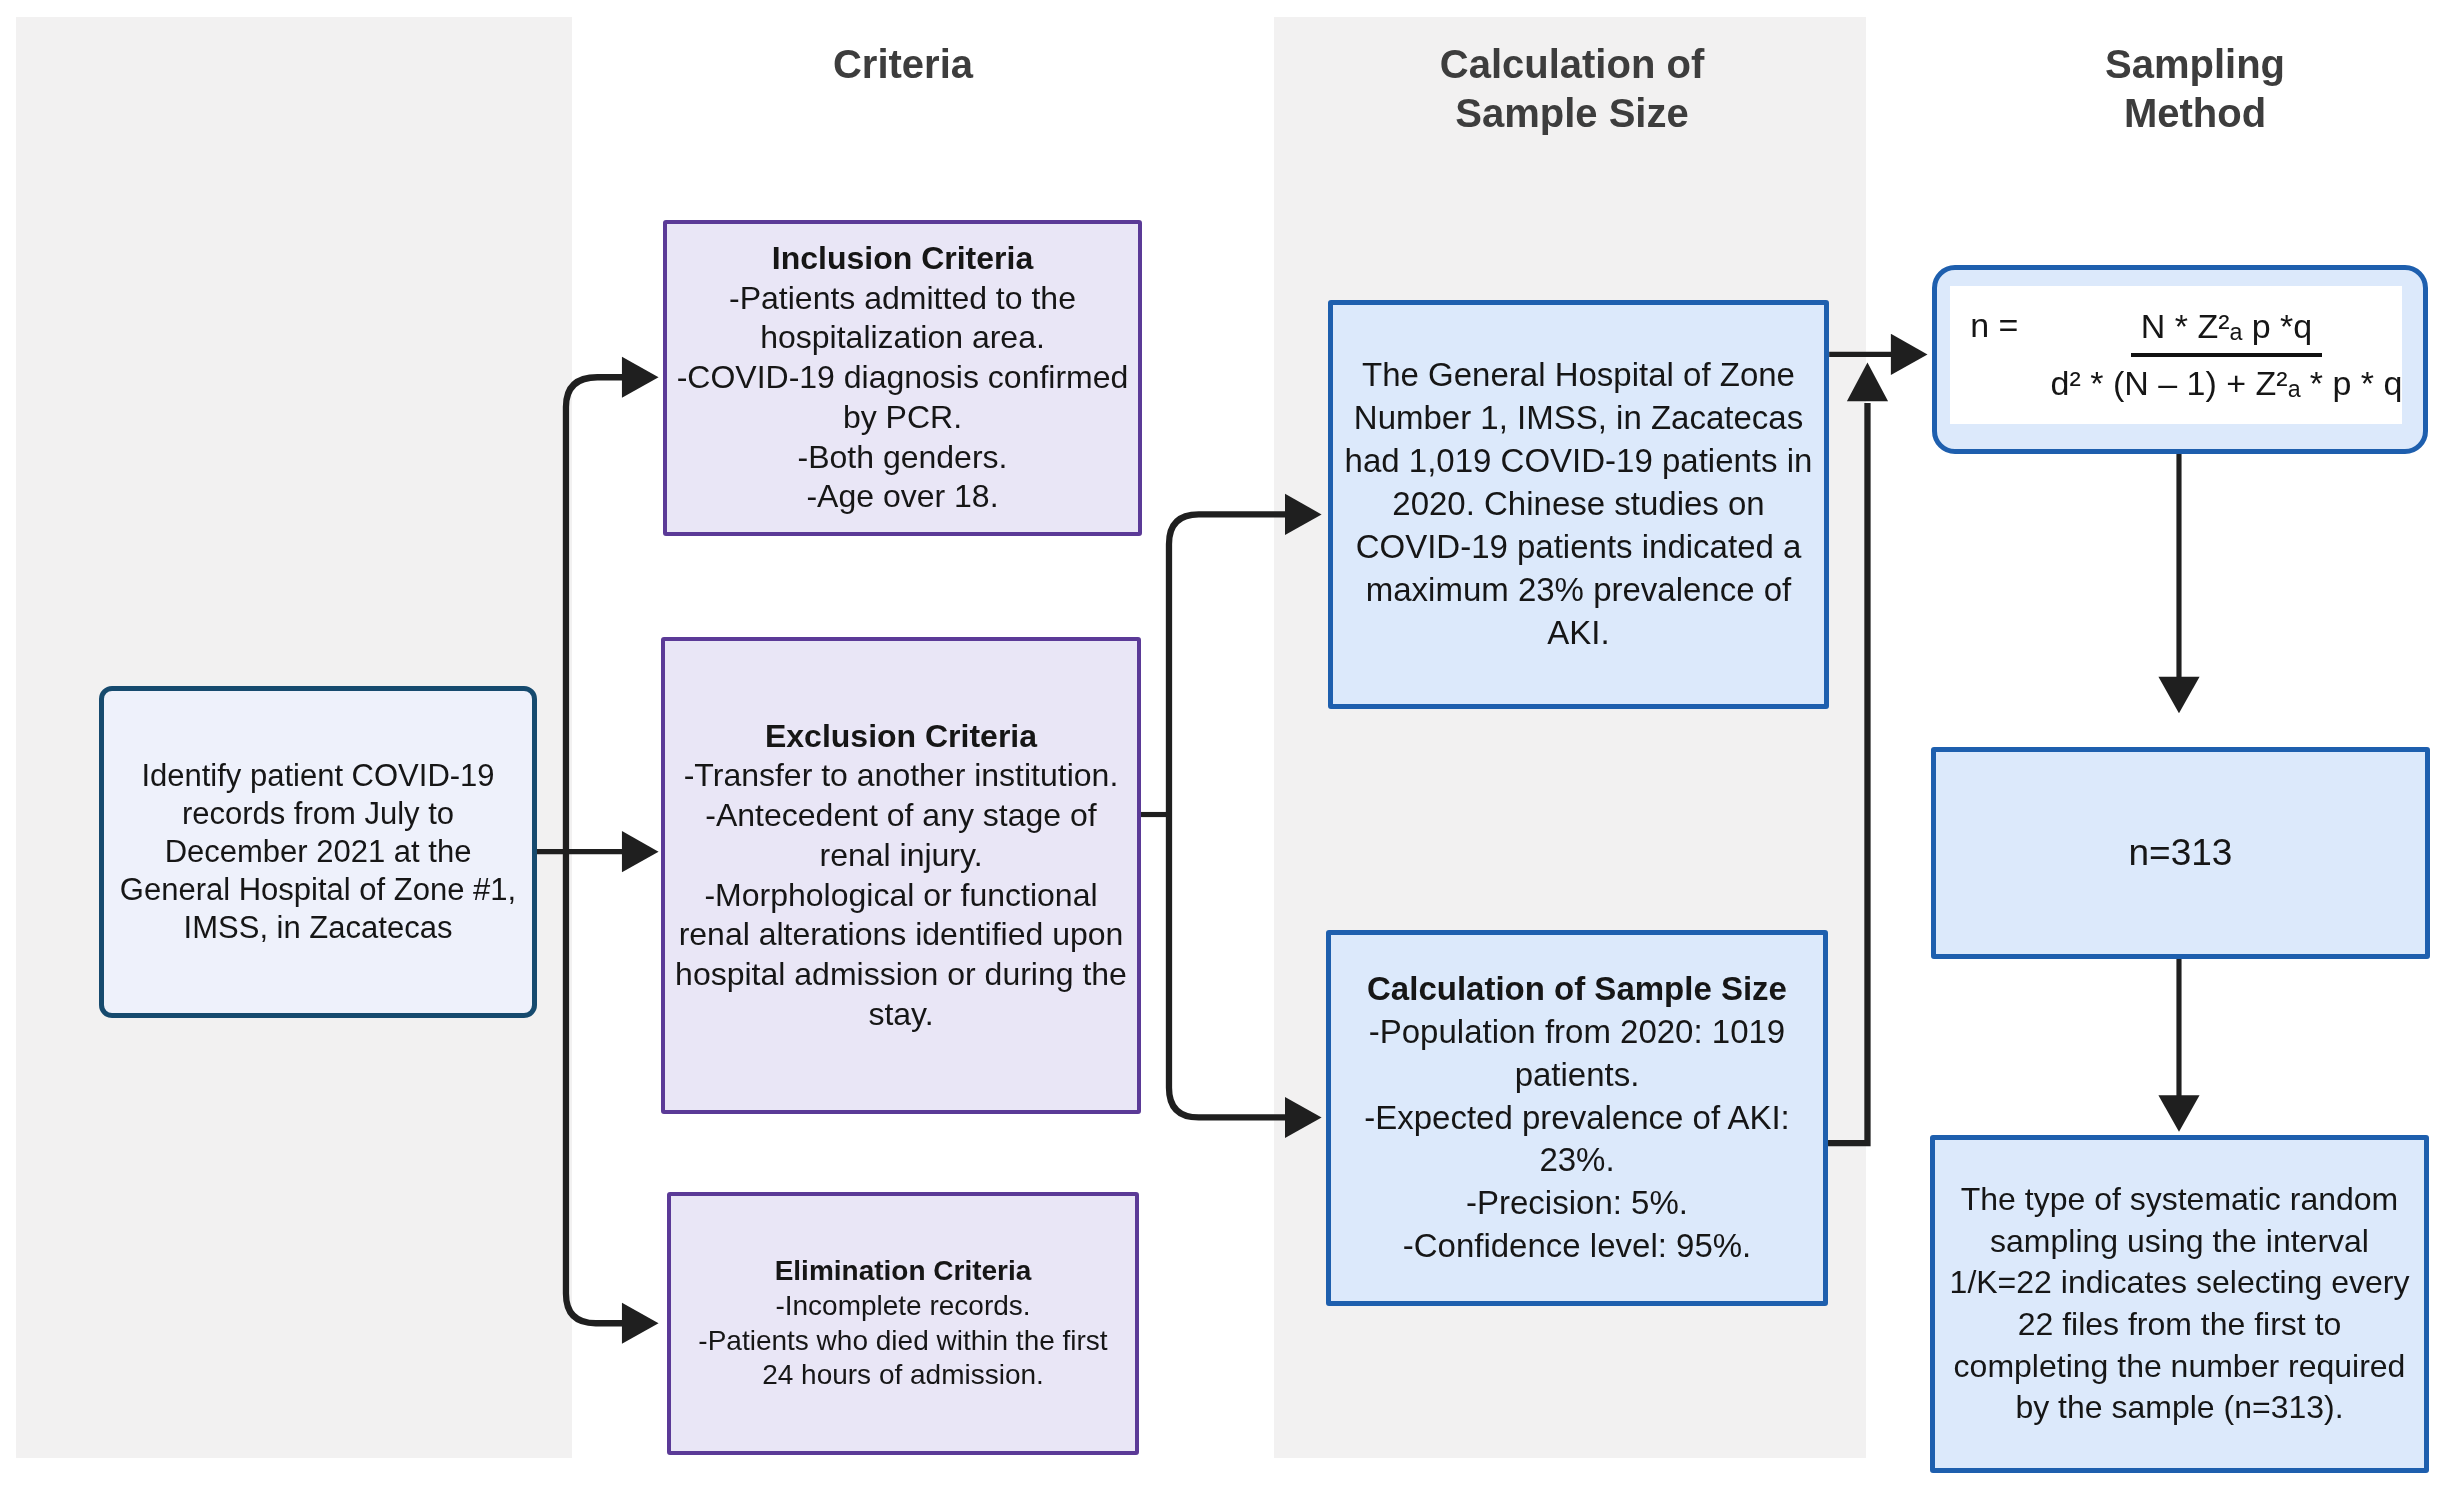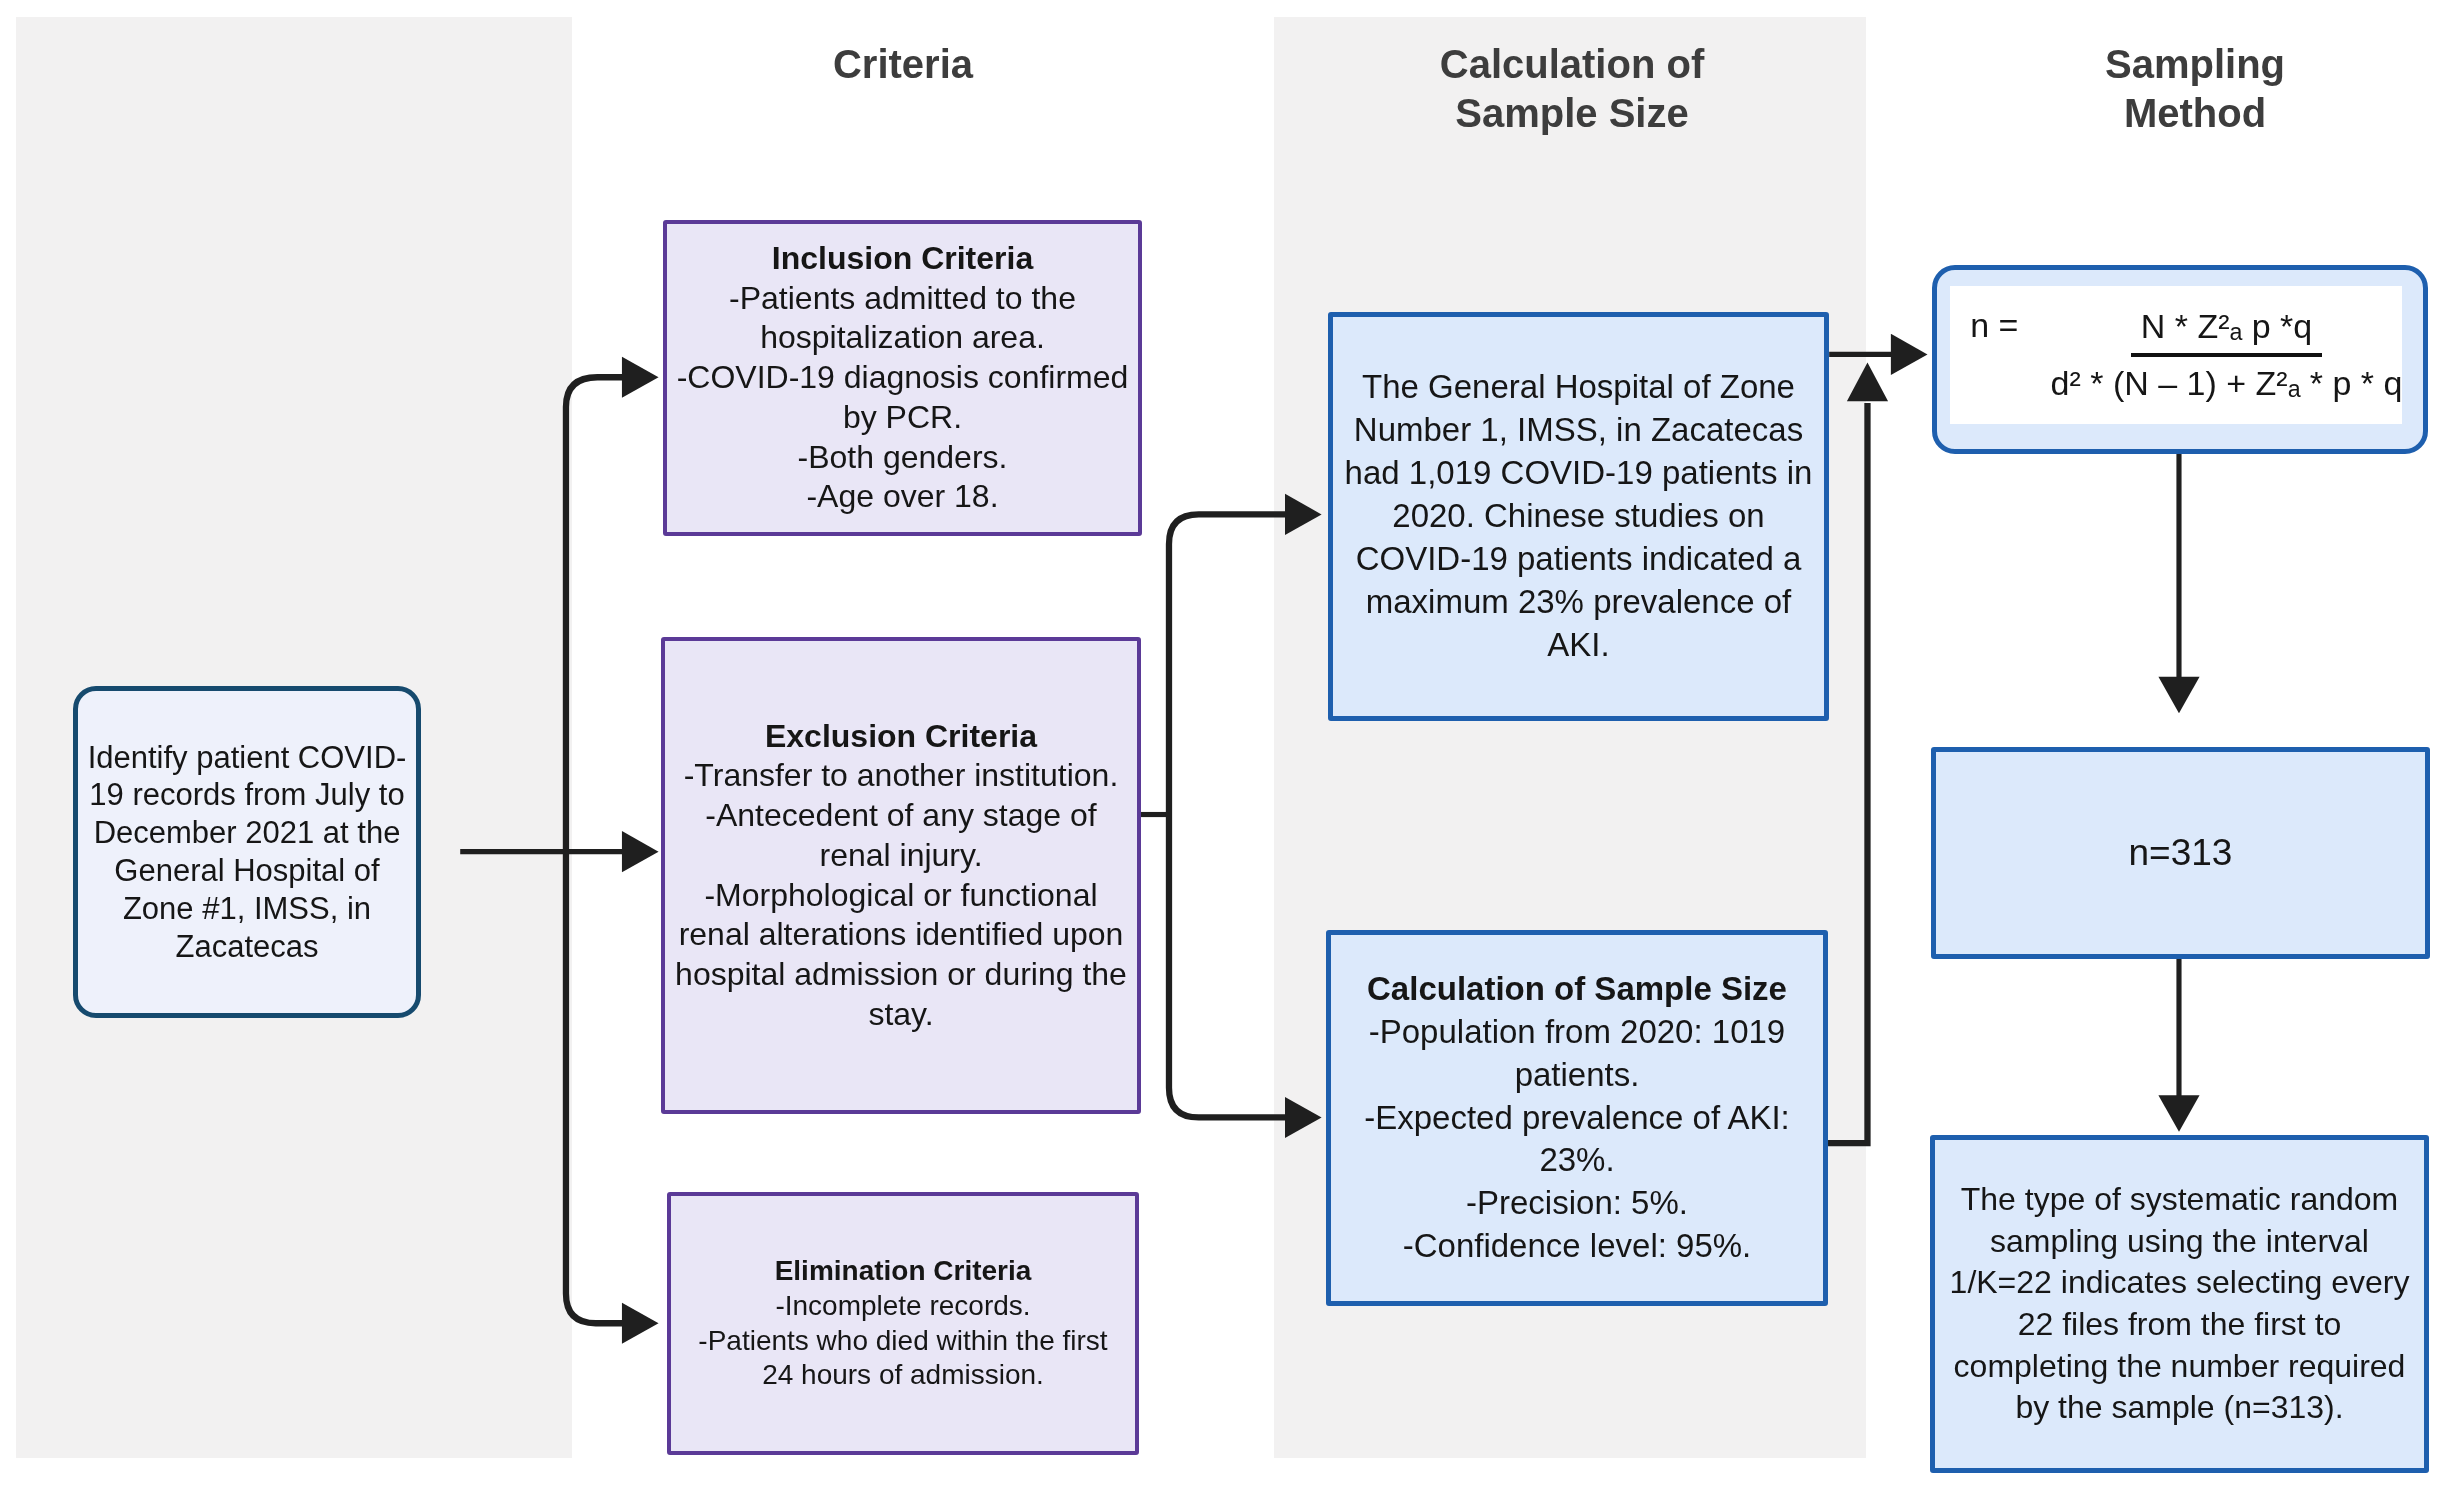--- a/index.html
+++ b/index.html
@@ -23,25 +23,25 @@
     display:flex;flex-direction:column;justify-content:center;
     text-align:center;
     border-radius:3px;
     padding:10.3px 8px;
   }
   .box .box-title{font-weight:700;white-space:pre-line;}
   .box .box-body{white-space:pre-line;}
   .navy-box{background:#eef1fb;border:5.1px solid #164a6e;}
   .purple-box{background:#e9e6f6;border:4.6px solid #5b3a97;}
   .blue-box{background:#dce9fb;border:5.1px solid #1e5fae;}
-  #box-identify{left:73px;top:686px;width:348px;height:332px;font-size:31px;line-height:1.22;border-radius:23px;}
+  #box-identify{left:99px;top:686px;width:438px;height:332px;font-size:31px;line-height:1.22;border-radius:13px;}
   #box-inclusion{left:663px;top:220px;width:479px;height:316px;font-size:32px;line-height:1.24;}
   #box-exclusion{left:661px;top:637px;width:480px;height:477px;font-size:32px;line-height:1.24;}
   #box-elimination{left:667px;top:1192px;width:472px;height:263px;font-size:28px;line-height:1.24;}
-  #box-hospital{left:1328px;top:312px;width:501px;height:409px;font-size:33px;line-height:1.3;}
+  #box-hospital{left:1328px;top:300px;width:501px;height:409px;font-size:33px;line-height:1.3;}
   #box-sample-calc{left:1326px;top:930px;width:502px;height:376px;font-size:33px;line-height:1.3;}
   #box-formula{left:1932px;top:265px;width:496px;height:189px;padding:0;border-radius:23px;}
   #box-n{left:1931px;top:747px;width:499px;height:212px;font-size:37px;}
   #box-sampling{left:1930px;top:1135px;width:499px;height:338px;font-size:32px;line-height:1.3;}
   .formula-panel{
     position:absolute;left:12.6px;top:16px;right:20.6px;bottom:25px;
     background:#ffffff;
     display:flex;flex-direction:row;align-items:center;
     font-size:34px;
   }

